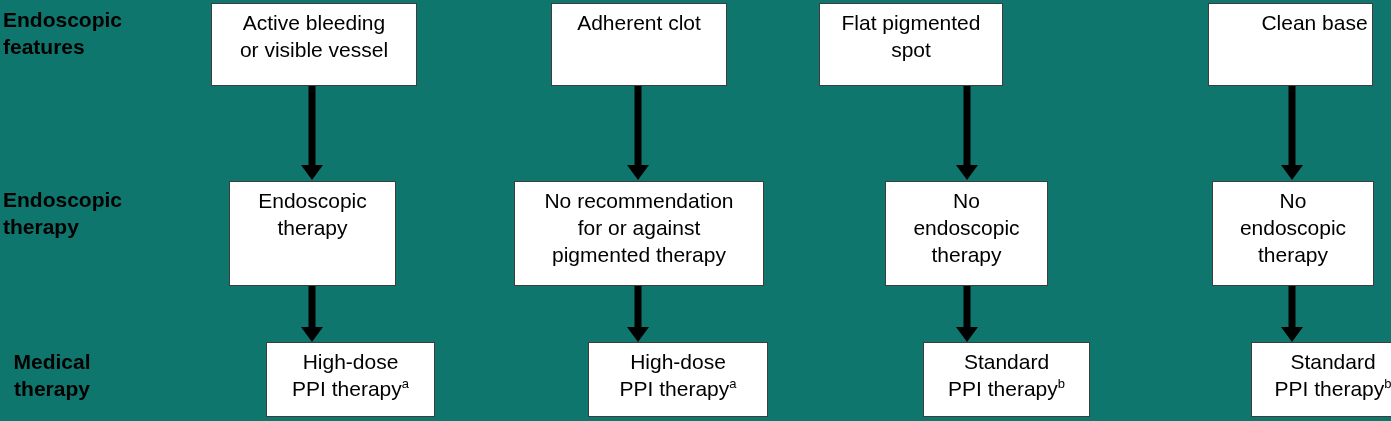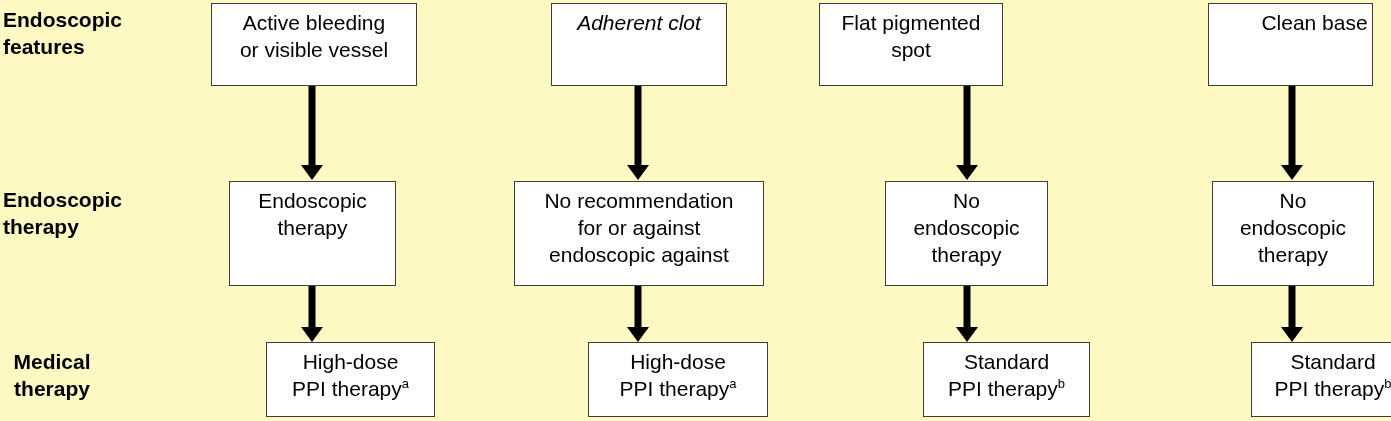--- a/index.html
+++ b/index.html
@@ -4,21 +4,21 @@
 <style>
   html, body {
     margin: 0;
     padding: 0;
     background: #ffffff;
   }
   .canvas {
     position: relative;
     width: 1391px;
     height: 421px;
-    background: #fef9c3;
+    background: #0f766e;
     font-family: "Liberation Sans", "DejaVu Sans", sans-serif;
     color: #000000;
     overflow: hidden;
   }
   
   .row-label {
     position: absolute;
     font-size: 21px;
     line-height: 27px;
     font-weight: bold;
@@ -39,21 +39,21 @@
     font-size: 21px;
     line-height: 27px;
     padding-top: 5px;
   }
   .box .bt { white-space: pre-line; }
   .box sup { font-size: 13px; line-height: 0; }
 
   
   .r1 { top: 3px; height: 83px; }
   #b-f1 { left: 211px;  width: 206px; }
-  #b-f2 { left: 551px;  width: 176px; font-style: italic; }
+  #b-f2 { left: 551px;  width: 176px; }
   #b-f3 { left: 819px;  width: 184px; }
   #b-f4 { left: 1208px; width: 165px; padding-left: 48px; }
 
   
   .r2 { top: 181px; height: 105px; }
   #b-t1 { left: 229px;  width: 167px; }
   #b-t2 { left: 514px;  width: 250px; }
   #b-t3 { left: 885px;  width: 163px; }
   #b-t4 { left: 1212px; width: 162px; }
 
@@ -136,21 +136,21 @@
     <div class="head"></div>
   </div>
 
   <div class="box r2" id="b-t1">
     <span class="bt">Endoscopic
 therapy</span>
   </div>
   <div class="box r2" id="b-t2">
     <span class="bt">No recommendation
 for or against
-endoscopic against</span>
+pigmented therapy</span>
   </div>
   <div class="box r2" id="b-t3">
     <span class="bt">No
 endoscopic
 therapy</span>
   </div>
   <div class="box r2" id="b-t4">
     <span class="bt">No
 endoscopic
 therapy</span>

